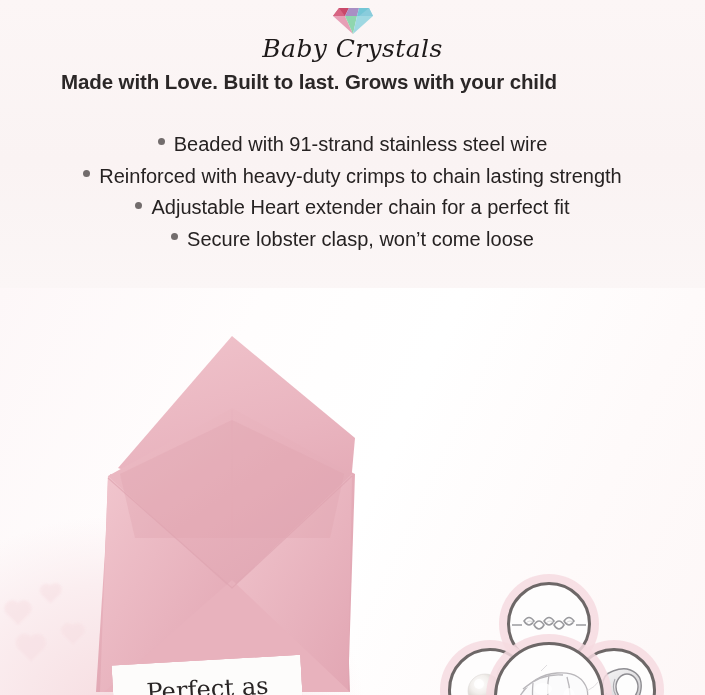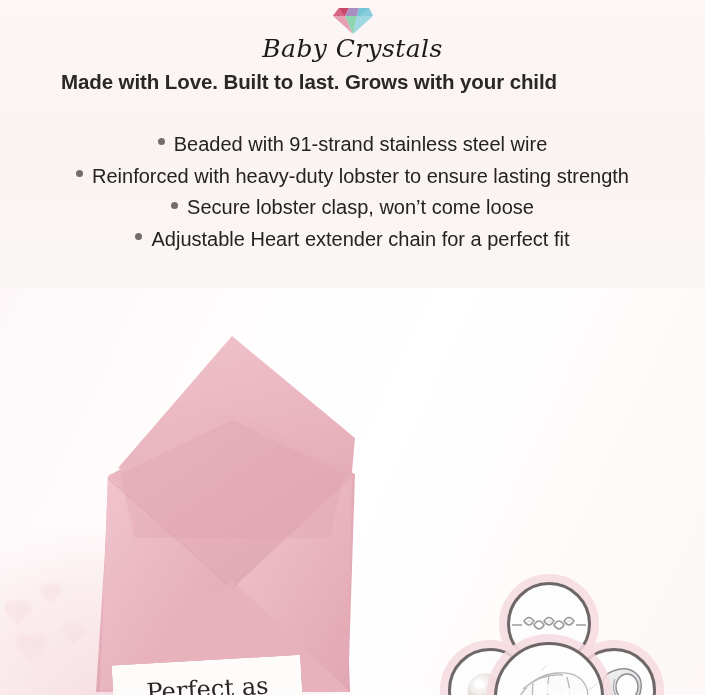--- a/index.html
+++ b/index.html
@@ -183,27 +183,27 @@
       <span class="brand">Baby Crystals</span>
     </div>
 
     <div class="tagline">Made with Love. Built to last.  Grows with your child</div>
 
     <ul class="bullets">
       <li>
         <span class="dot"></span><span class="btext">Beaded with 91-strand stainless steel wire</span>
       </li>
       <li>
-        <span class="dot"></span><span class="btext">Reinforced with heavy-duty lobster to ensure lasting strength</span>
+        <span class="dot"></span><span class="btext">Reinforced with heavy-duty crimps to chain lasting strength</span>
+      </li>
+      <li>
+        <span class="dot"></span><span class="btext">Adjustable Heart extender chain for a perfect fit</span>
       </li>
       <li>
         <span class="dot"></span><span class="btext">Secure lobster clasp, won’t come loose</span>
-      </li>
-      <li>
-        <span class="dot"></span><span class="btext">Adjustable Heart extender chain for a perfect fit</span>
       </li>
     </ul>
   </div>
 
   <div class="scene">
 
     <div class="heart" style="left:10px; top:318px; width:16px; height:16px;"></div>
     <div class="heart" style="left:44px; top:300px; width:13px; height:13px;"></div>
     <div class="heart" style="left:22px; top:352px; width:18px; height:18px;"></div>
     <div class="heart" style="left:66px; top:340px; width:14px; height:14px;"></div>

